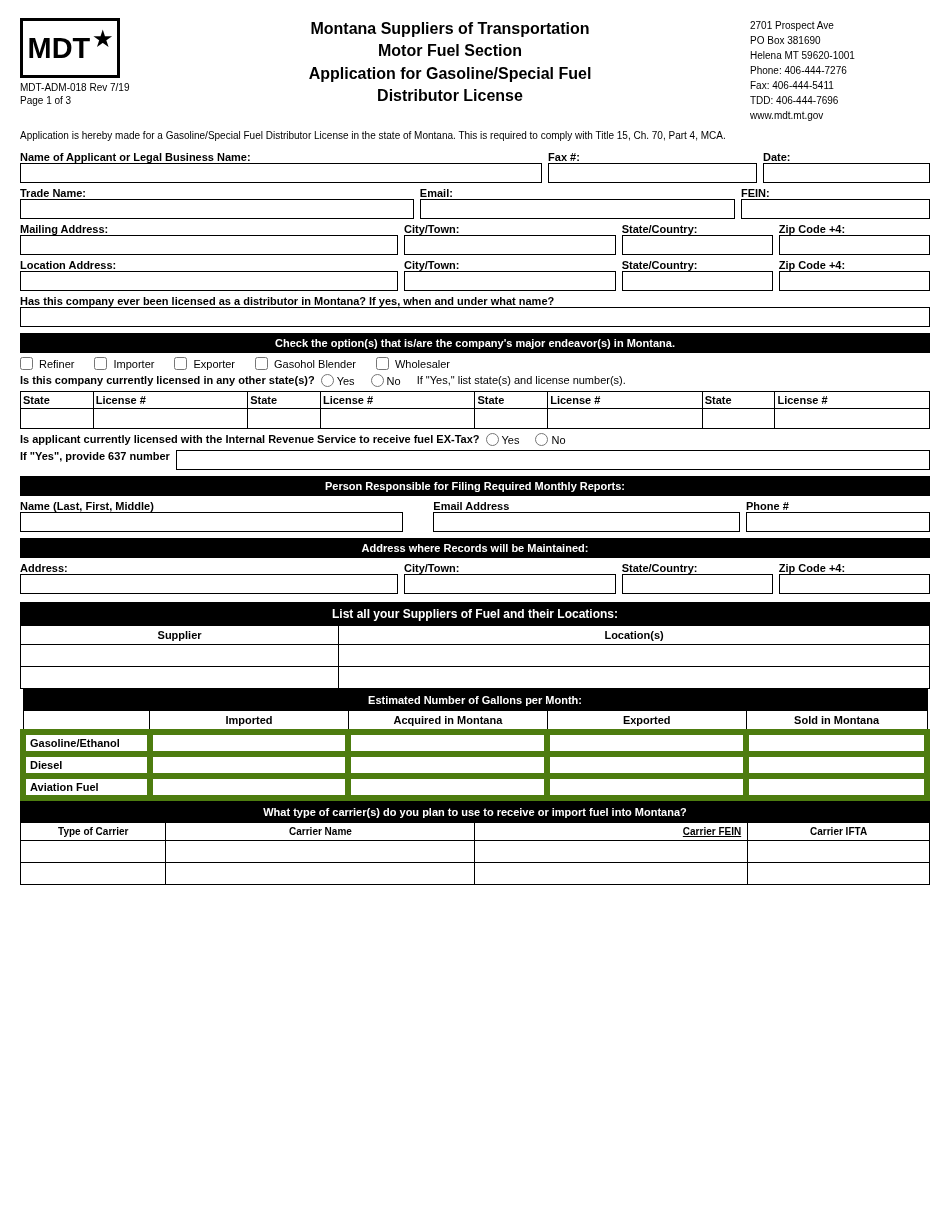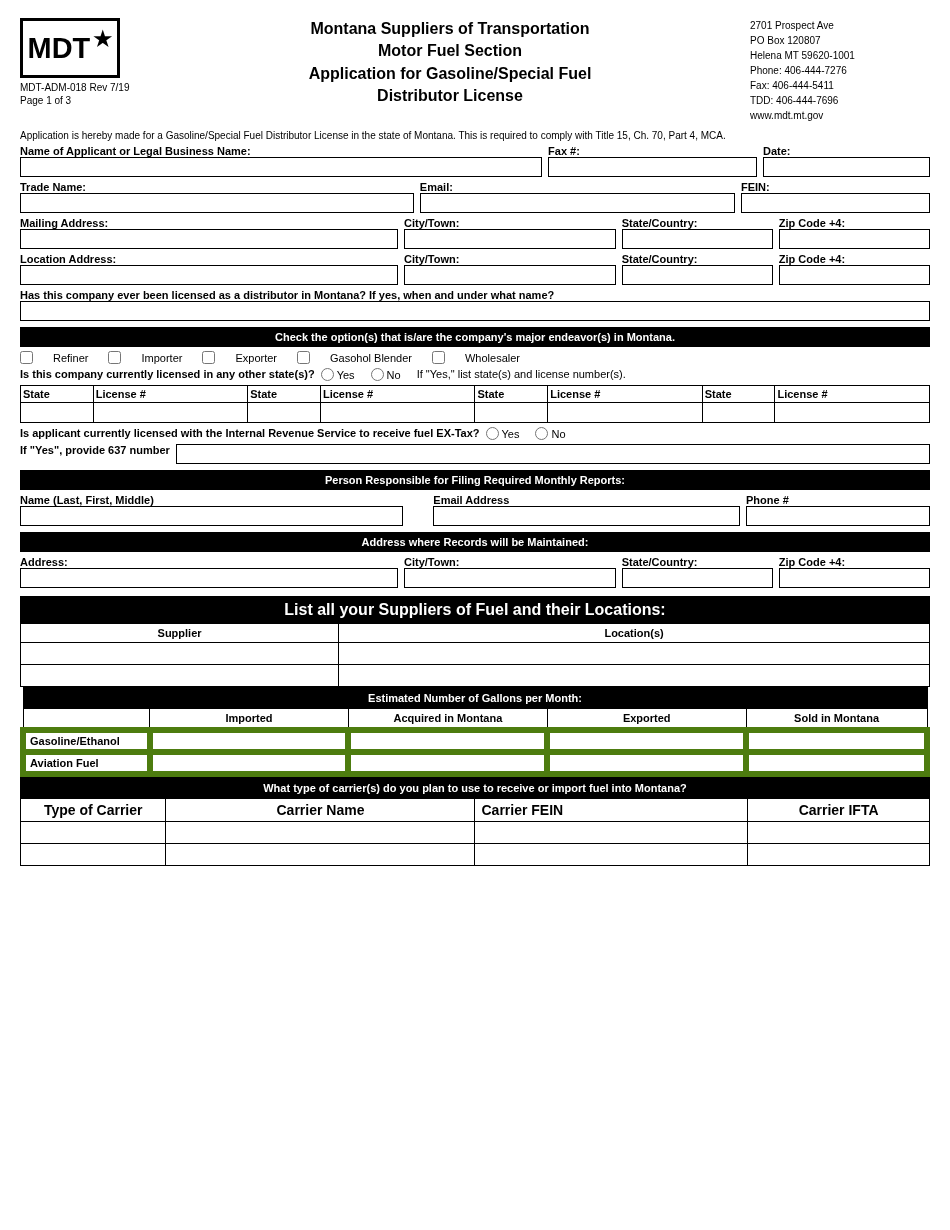--- a/index.html
+++ b/index.html
@@ -32,21 +32,21 @@
       font-size: 10px;
       line-height: 1.5;
       text-align: left;
     }
     .form-id { font-size: 10px; margin-top: 4px; }
     .page-num { font-size: 10px; margin-top: 2px; }
 
     
     .description {
       font-size: 10px;
-      margin-bottom: 2px;
+      margin-bottom: 8px;
       line-height: 1.4;
     }
     .field-input {
       border: 1px solid #000;
       height: 20px;
       width: 100%;
       display: block;
     }
 
     
@@ -87,21 +87,21 @@
     .checkbox-row {
       display: flex;
       align-items: center;
       gap: 20px;
       margin: 4px 0;
       font-size: 11px;
     }
     .checkbox-item {
       display: flex;
       align-items: center;
-      gap: 20px;
+      gap: 6px;
     }
     .checkbox-item input[type="checkbox"] { margin: 0; }
 
     
     .radio-item {
       display: inline-flex;
       align-items: center;
       gap: 3px;
       margin-right: 10px;
     }
@@ -201,21 +201,21 @@
       width: 100%;
       border-collapse: collapse;
       padding-left: 36px;
     }
     .carrier-table th {
       border: 1px solid #000;
       padding: 3px 6px;
       font-weight: bold;
       text-align: center;
       background: #fff;
-      font-size: 14px;
+      font-size: 10px;
     }
     .carrier-table td {
       border: 1px solid #000;
       height: 20px;
     }
 
     
     .mdt-logo {
       border: 3px solid #000;
       width: 100px;
@@ -245,21 +245,21 @@
 
   <div class="header-center">
     <h1>Montana Suppliers of Transportation</h1>
     <h1>Motor Fuel Section</h1>
     <h1>Application for Gasoline/Special Fuel</h1>
     <h1>Distributor License</h1>
   </div>
 
   <div class="header-right">
     <div>2701 Prospect Ave</div>
-    <div>PO Box 120807</div>
+    <div>PO Box 381690</div>
     <div>Helena MT  59620-1001</div>
     <div>Phone: 406-444-7276</div>
     <div>Fax: 406-444-5411</div>
     <div>TDD: 406-444-7696</div>
     <div>www.mdt.mt.gov</div>
   </div>
 </div>
 
 <div class="description">Application is hereby made for a Gasoline/Special Fuel Distributor License in the state of Montana. This is required to comply with Title 15, Ch. 70, Part 4, MCA.</div>
 
@@ -453,21 +453,21 @@
   <div class="field-group" style="flex:1;">
     <label>Zip Code +4:</label>
     <input type="text" class="field-input" style="width: 100%;">
   </div>
 </div>
 
 <div style="margin-top:8px;">
   <table class="suppliers-table">
     <thead>
       <tr>
-        <td colspan="4" style="border:1px solid #000;background:#000;color:#fff;text-align:center;font-weight:bold;padding:4px 6px;font-size:16px;">List all your Suppliers of Fuel and their Locations:</td>
+        <td colspan="4" style="border:1px solid #000;background:#000;color:#fff;text-align:center;font-weight:bold;padding:4px 6px;font-size:12px;">List all your Suppliers of Fuel and their Locations:</td>
       </tr>
       <tr>
         <th colspan="2" style="width:35%;text-align:center;">Supplier</th>
         <th colspan="2" style="width:65%;text-align:center;">Location(s)</th>
       </tr>
     </thead>
     <tbody>
       <tr>
         <td colspan="2" style="height:22px;"></td>
         <td colspan="2" style="height:22px;"></td>
@@ -496,40 +496,47 @@
     </thead>
     <tbody>
       <tr>
         <td class="row-label">Gasoline/Ethanol</td>
         <td></td>
         <td></td>
         <td></td>
         <td></td>
       </tr>
       <tr>
+        <td class="row-label">Diesel</td>
+        <td></td>
+        <td></td>
+        <td></td>
+        <td></td>
+      </tr>
+      <tr>
         <td class="row-label">Aviation Fuel</td>
         <td></td>
         <td></td>
         <td></td>
         <td></td>
       </tr>
     </tbody>
   </table>
 </div>
 
 <div style="margin-top:0;">
   <table class="carrier-table">
     <thead>
       <tr>
         <td colspan="4" style="border:1px solid #000;background:#000;color:#fff;text-align:center;font-weight:bold;padding:4px 6px;font-size:11px;">What type of carrier(s) do you plan to use to receive or import fuel into Montana?</td>
       </tr>
       <tr>
         <th style="width:16%;text-align:center;">Type of Carrier</th>
         <th style="width:34%;text-align:center;">Carrier Name</th>
-        <th style="width:30%;text-align:left;">Carrier FEIN</th>
+        <th style="width:30%;text-align:right;text-decoration:underline;">Carrier FEIN</th>
         <th style="width:20%;text-align:center;">Carrier IFTA</th>
       </tr>
     </thead>
     <tbody>
       <tr>
         <td style="height:22px;"></td>
         <td style="height:22px;"></td>
         <td style="height:22px;"></td>
         <td style="height:22px;"></td>
       </tr>

